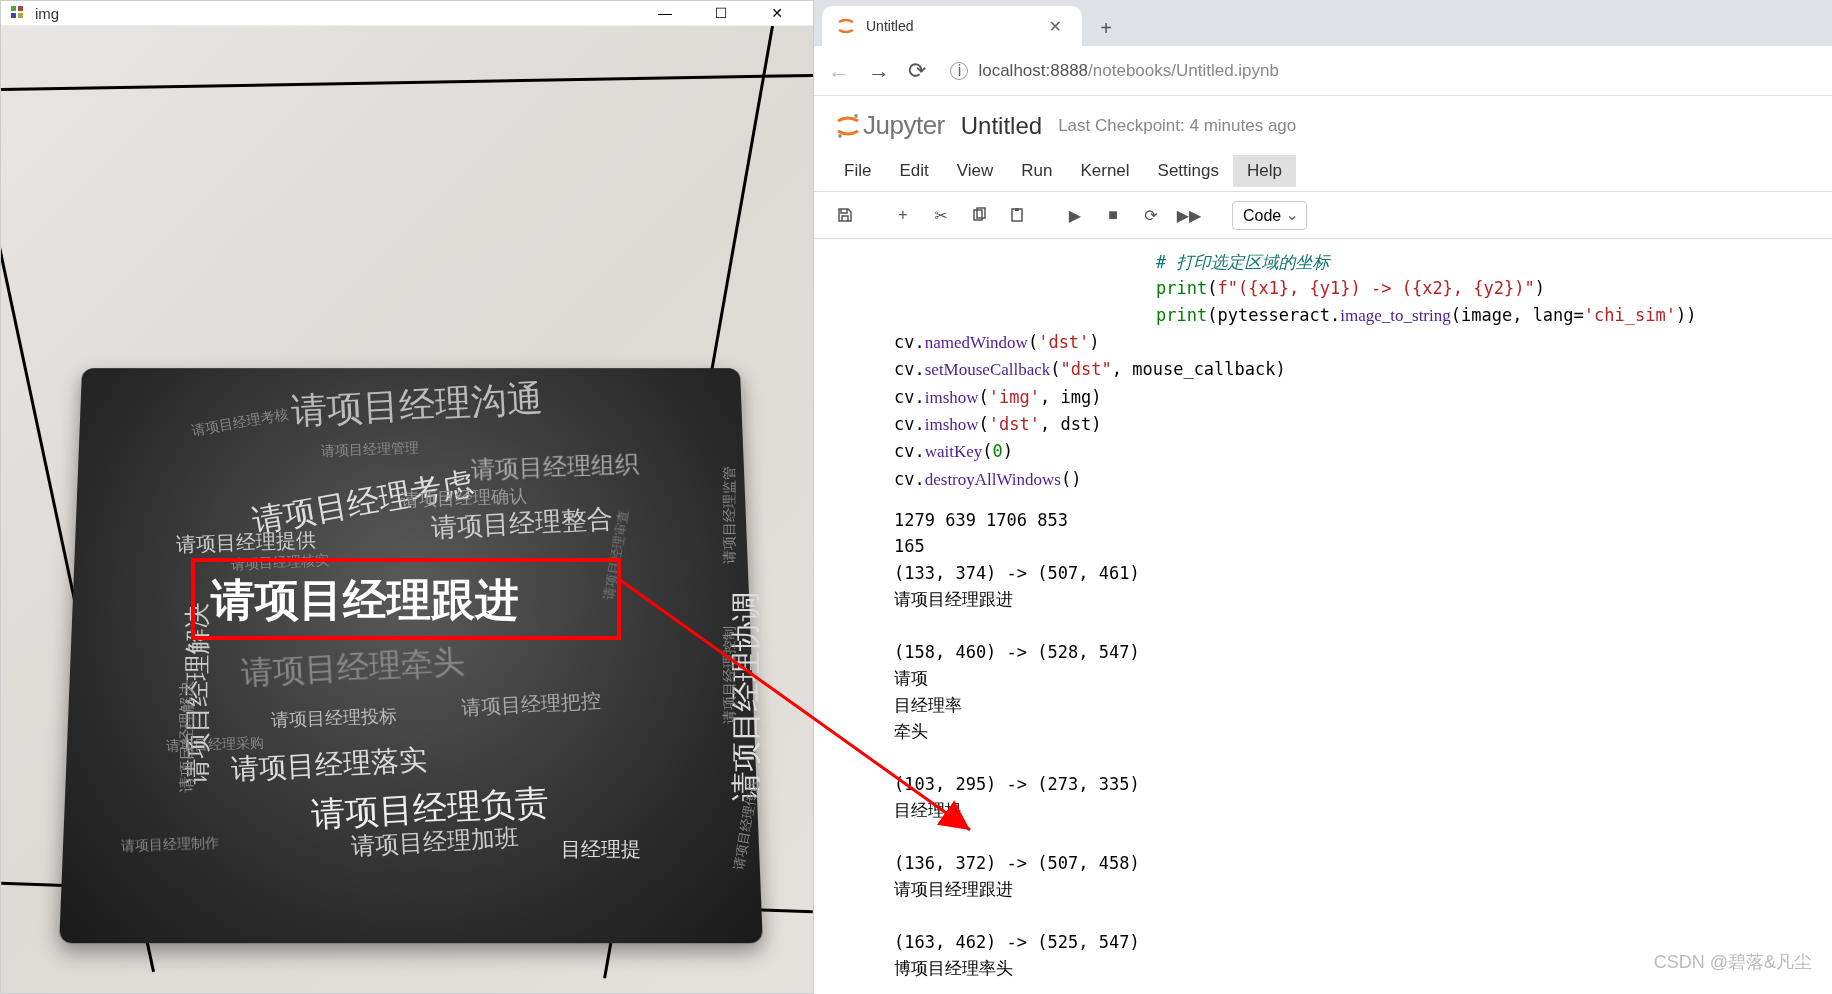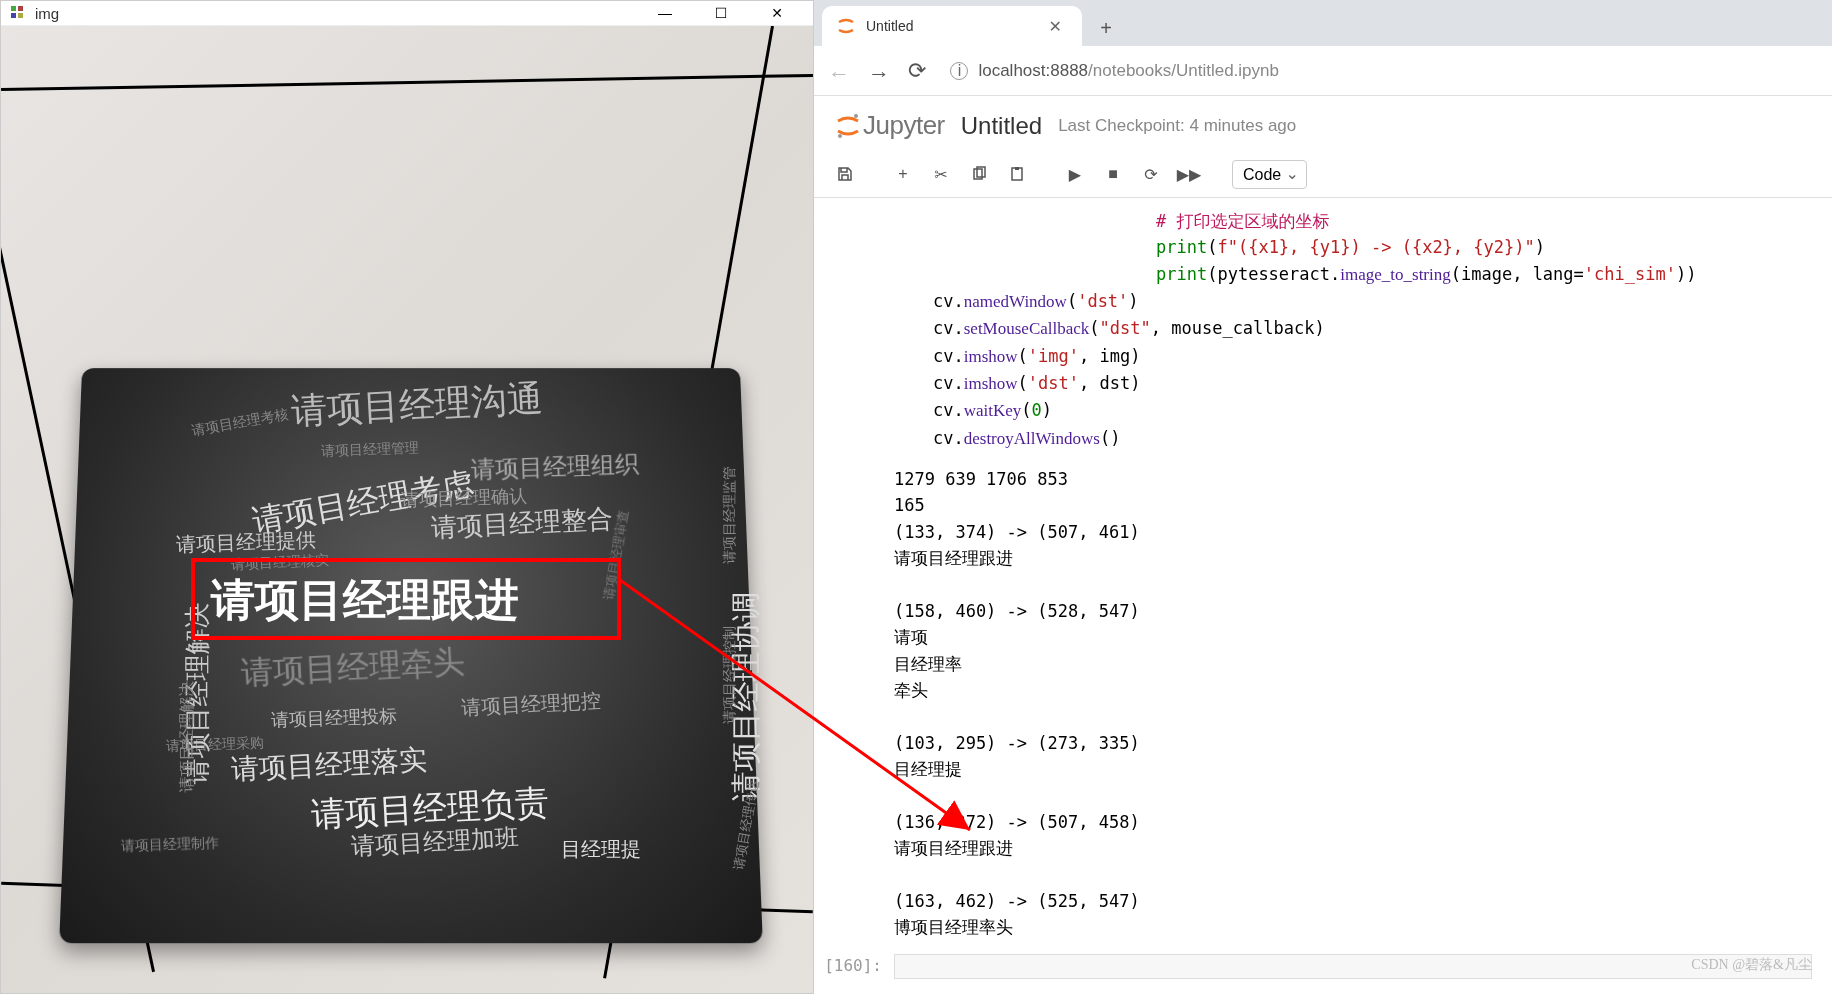--- a/index.html
+++ b/index.html
@@ -48,34 +48,34 @@
     
     .toolbar { display: flex; align-items: center; gap: 8px; padding: 8px 16px; border-bottom: 1px solid #ddd; }
     .tool-btn { width: 30px; height: 30px; display: flex; align-items: center; justify-content: center; font-size: 16px; color: #555; cursor: pointer; border-radius: 3px; }
     .tool-spacer { width: 12px; }
     .cell-type-select { padding: 5px 24px 5px 10px; font-size: 16px; border: 1px solid #ccc; border-radius: 4px; background: #fff; appearance: none; position: relative; }
     .select-wrap { position: relative; display: inline-block; }
     .select-wrap::after { content: "⌄"; position: absolute; right: 8px; top: 4px; pointer-events: none; color: #666; font-size: 16px; }
     
     .notebook-content { flex: 1; overflow-y: auto; padding: 10px 20px 20px 80px; font-family: "DejaVu Sans Mono", Consolas, monospace; font-size: 17px; line-height: 1.55; }
     .code-block { white-space: pre; }
-    .comment { color: #be185d; }
+    .comment { color: #0f766e; font-style: italic; }
     .builtin { color: #008000; }
     .string { color: #BA2121; }
     .number { color: #008000; }
-    .name { color: #000; margin-left: 39px; }
+    .name { color: #000; }
     .funcname { color: #4c1d95; font-family: Liberation Serif, serif; }
     .punct { color: #000; }
     .output-text { white-space: pre; color: #000; margin-top: 14px; font-family: "DejaVu Sans Mono", Consolas, monospace; }
     
     .cell-row { display: flex; margin-top: 14px; }
     .cell-prompt { width: 80px; margin-left: -80px; color: #999; text-align: right; padding-right: 12px; font-size: 16px; }
     .cell-input { flex: 1; background: #f7f7f7; border: 1px solid #ddd; padding: 6px 10px; white-space: pre; font-family: inherit; }
     
-    .watermark { position: absolute; right: 20px; bottom: 20px; font-size: 14px; color: #bbb; font-family: Liberation Serif, serif; z-index: 100; }
+    .watermark { position: absolute; right: 20px; bottom: 20px; font-size: 18px; color: #bbb; font-family: Liberation Sans, sans-serif; z-index: 100; }
     
     .arrow-svg { position: absolute; left: 600px; top: 560px; width: 400px; height: 290px; z-index: 50; pointer-events: none; }
   </style>
 </head>
 <body>
 
 <div class="opencv-window">
   <div class="opencv-titlebar">
     <span class="opencv-icon">
       <svg viewBox="0 0 18 18">
@@ -174,20 +174,29 @@
             <circle cx="22" cy="4" r="2" fill="#999"></circle>
             <circle cx="6" cy="24" r="2" fill="#999"></circle>
           </svg>
       </span>
       <span class="jupyter-logo-text">Jupyter</span>
     </div>
     <span class="notebook-name">Untitled</span>
     <span class="checkpoint">Last Checkpoint: 4 minutes ago</span>
   </div>
 
+  <div class="menu-bar" id="menu-bar">
+      <div class="menu-item">File</div>
+      <div class="menu-item">Edit</div>
+      <div class="menu-item">View</div>
+      <div class="menu-item">Run</div>
+      <div class="menu-item">Kernel</div>
+      <div class="menu-item">Settings</div>
+      <div class="menu-item active">Help</div>
+    </div>
 
   <div class="toolbar">
     <div class="tool-btn">
         <svg width="16" height="16" viewBox="0 0 16 16">
           <path d="M2 2h9l3 3v9H2z M4 2v4h6V2 M5 9h6v5H5z" fill="none" stroke="#555" stroke-width="1.5"></path>
         </svg>
       </div>
     <div class="tool-spacer"></div>
     <div class="tool-btn">+</div>
     <div class="tool-btn">✂</div>

